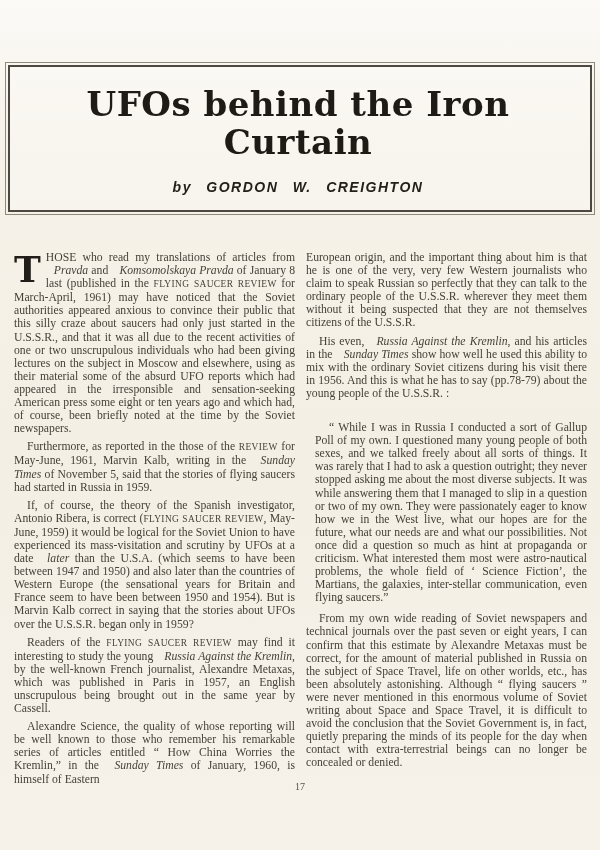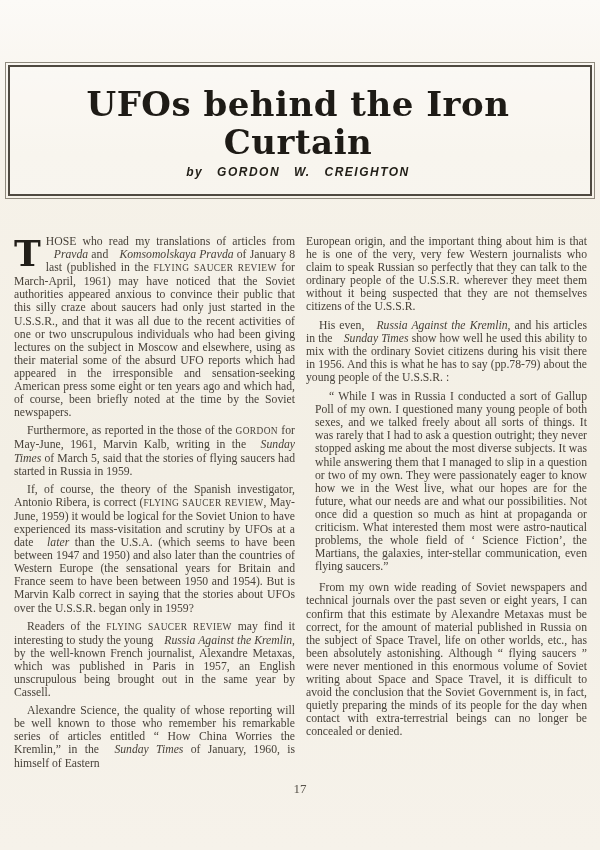--- a/index.html
+++ b/index.html
@@ -30,83 +30,83 @@
   .title {
     margin: 0;
     font-family: "DejaVu Serif", serif;
     font-weight: bold;
     font-size: 34px;
     line-height: 38px;
     letter-spacing: 0.5px;
     color: #1e1b16;
   }
   .byline {
-    margin-top: 4px;
+    margin-top: 18px;
     font-family: "Liberation Sans", sans-serif;
     font-weight: bold;
     font-style: italic;
-    font-size: 12px;
+    font-size: 14px;
     letter-spacing: 1.5px;
     word-spacing: 9px;
     color: #232019;
   }
   
   .columns {
     display: flex;
     gap: 11px;
     margin: 36px 13px 0 14px;
     font-size: 11.7px;
     line-height: 13.1px;
     text-align: justify;
   }
   .col { flex: 1 1 0; min-width: 0; }
   .para { margin: 0 0 5px 0; }
   .para.indent { text-indent: 13px; }
   .para.quote {
-    margin-top: 6px;
+    margin-top: 21px;
     margin-bottom: 8px;
     padding-left: 9px;
     text-indent: 14px;
   }
   .it { font-style: italic; margin-left: 8px; }
   .sc { font-size: 9.4px; letter-spacing: 0.4px; }
   .dropcap {
     float: left;
     font-family: "DejaVu Serif", serif;
     font-weight: bold;
     font-size: 36px;
     line-height: 33px;
     padding: 2px 5px 0 0;
     color: #211e19;
   }
   .page-number {
     position: absolute;
     left: 0; right: 0;
     top: 781px;
     text-align: center;
-    font-size: 13px;
+    font-size: 10px;
     color: #57524a;
   }
 </style>
 </head>
 <body>
 
 <div class="page">
 
   <div class="header-outer">
     <div class="header-inner">
       <h1 class="title">UFOs behind the Iron Curtain</h1>
       <div class="byline">by GORDON W. CREIGHTON</div>
     </div>
   </div>
 
   <div class="columns">
     <div class="col">
         <p class="para"><span class="dropcap">T</span><span>HOSE who read my translations of articles from </span><span class="it">Pravda</span><span> and </span><span class="it">Komsomolskaya Pravda</span><span> of January 8 last (published in the </span><span class="sc">FLYING SAUCER REVIEW</span><span> for March-April, 1961) may have noticed that the Soviet authorities appeared anxious to convince their public that this silly craze about saucers had only just started in the U.S.S.R., and that it was all due to the recent activities of one or two unscrupulous individuals who had been giving lectures on the subject in Moscow and elsewhere, using as their material some of the absurd UFO reports which had appeared in the irresponsible and sensation-seeking American press some eight or ten years ago and which had, of course, been briefly noted at the time by the Soviet newspapers.</span></p>
-        <p class="para indent"><span>Furthermore, as reported in the those of the </span><span class="sc">GORDON</span><span> for May-June, 1961, Marvin Kalb, writing in the </span><span class="it">Sunday Times</span><span> of March 5, said that the stories of flying saucers had started in Russia in 1959.</span></p>
+        <p class="para indent"><span>Furthermore, as reported in the those of the </span><span class="sc">REVIEW</span><span> for May-June, 1961, Marvin Kalb, writing in the </span><span class="it">Sunday Times</span><span> of November 5, said that the stories of flying saucers had started in Russia in 1959.</span></p>
         <p class="para indent"><span>If, of course, the theory of the Spanish investigator, Antonio Ribera, is correct (</span><span class="sc">FLYING SAUCER REVIEW</span><span>, May-June, 1959) it would be logical for the Soviet Union to have experienced its mass-visitation and scrutiny by UFOs at a date </span><span class="it">later</span><span> than the U.S.A. (which seems to have been between 1947 and 1950) and also later than the countries of Western Europe (the sensational years for Britain and France seem to have been between 1950 and 1954). But is Marvin Kalb correct in saying that the stories about UFOs over the U.S.S.R. began only in 1959?</span></p>
         <p class="para indent"><span>Readers of the </span><span class="sc">FLYING SAUCER REVIEW</span><span> may find it interesting to study the young </span><span class="it">Russia Against the Kremlin</span><span>, by the well-known French journalist, Alexandre Metaxas, which was published in Paris in 1957, an English unscrupulous being brought out in the same year by Cassell.</span></p>
         <p class="para indent"><span>Alexandre Science, the quality of whose reporting will be well known to those who remember his remarkable series of articles entitled “ How China Worries the Kremlin,” in the </span><span class="it">Sunday Times</span><span> of January, 1960, is himself of Eastern</span></p>
       </div>
     <div class="col">
         <p class="para"><span>European origin, and the important thing about him is that he is one of the very, very few Western journalists who claim to speak Russian so perfectly that they can talk to the ordinary people of the U.S.S.R. wherever they meet them without it being suspected that they are not themselves citizens of the U.S.S.R.</span></p>
         <p class="para indent"><span>His even, </span><span class="it">Russia Against the Kremlin</span><span>, and his articles in the </span><span class="it">Sunday Times</span><span> show how well he used this ability to mix with the ordinary Soviet citizens during his visit there in 1956. And this is what he has to say (pp.78-79) about the young people of the U.S.S.R. :</span></p>
         <p class="para quote"><span>“ While I was in Russia I conducted a sort of Gallup Poll of my own. I questioned many young people of both sexes, and we talked freely about all sorts of things. It was rarely that I had to ask a question outright; they never stopped asking me about the most diverse subjects. It was while answering them that I managed to slip in a question or two of my own. They were passionately eager to know how we in the West live, what our hopes are for the future, what our needs are and what our possibilities. Not once did a question so much as hint at propaganda or criticism. What interested them most were astro-nautical problems, the whole field of ‘ Science Fiction’, the Martians, the galaxies, inter-stellar communication, even flying saucers.”</span></p>
         <p class="para indent"><span>From my own wide reading of Soviet newspapers and technical journals over the past seven or eight years, I can confirm that this estimate by Alexandre Metaxas must be correct, for the amount of material published in Russia on the subject of Space Travel, life on other worlds, etc., has been absolutely astonishing. Although “ flying saucers ” were never mentioned in this enormous volume of Soviet writing about Space and Space Travel, it is difficult to avoid the conclusion that the Soviet Government is, in fact, quietly preparing the minds of its people for the day when contact with extra-terrestrial beings can no longer be concealed or denied.</span></p>
       </div>

